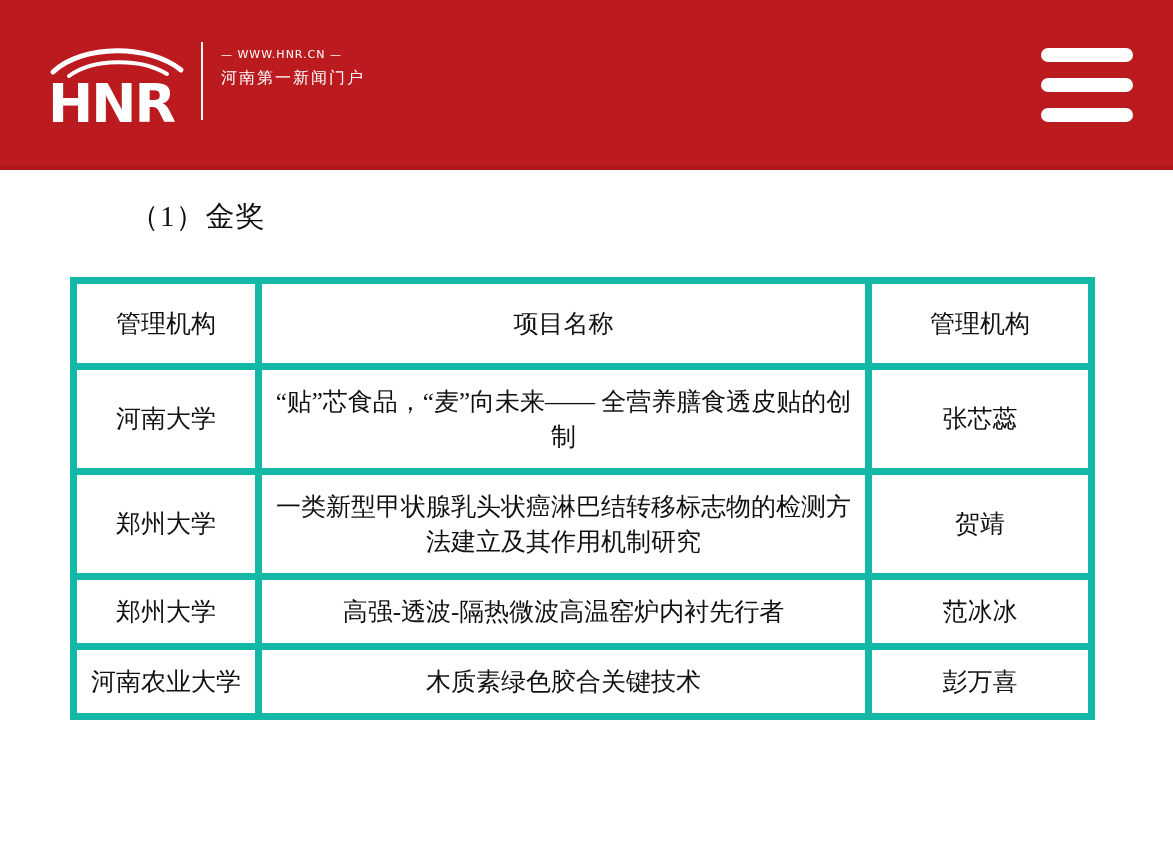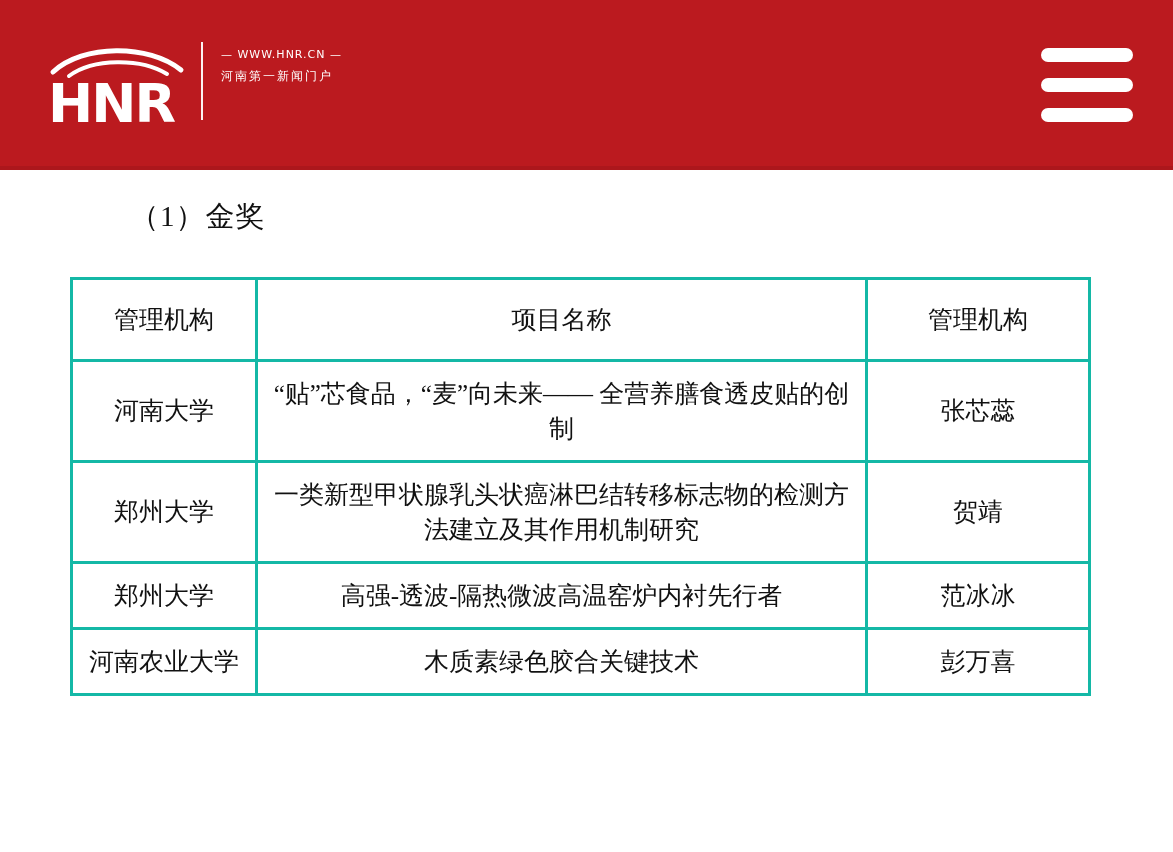--- a/index.html
+++ b/index.html
@@ -69,21 +69,21 @@
   }
   .brand-url {
     font-family: "DejaVu Sans", "Liberation Sans", sans-serif;
     font-size: 11px;
     letter-spacing: 1px;
     margin-top: 6px;
     white-space: nowrap;
   }
   .brand-tag {
     font-family: "DejaVu Sans", "Liberation Sans", sans-serif;
-    font-size: 12px;
+    font-size: 16px;
     letter-spacing: 2px;
     margin-top: 7px;
     white-space: nowrap;
   }
 
   .menu-button {
     width: 92px;
     height: 74px;
     display: flex;
     flex-direction: column;
@@ -111,21 +111,21 @@
   }
 
   table.award-table {
     border-collapse: collapse;
     margin: 40px 0 0 70px;
     width: 1018px;
     table-layout: fixed;
     background: #fff;
   }
   table.award-table td {
-    border: 3px solid #14b8a6;
+    border: 7px solid #14b8a6;
     text-align: center;
     vertical-align: middle;
     font-size: 25px;
     line-height: 1.4;
     padding: 14px 10px;
     color: #111;
   }
   .col-org   { width: 185px; }
   .col-name  { width: 610px; }
   .col-owner { width: 223px; }

